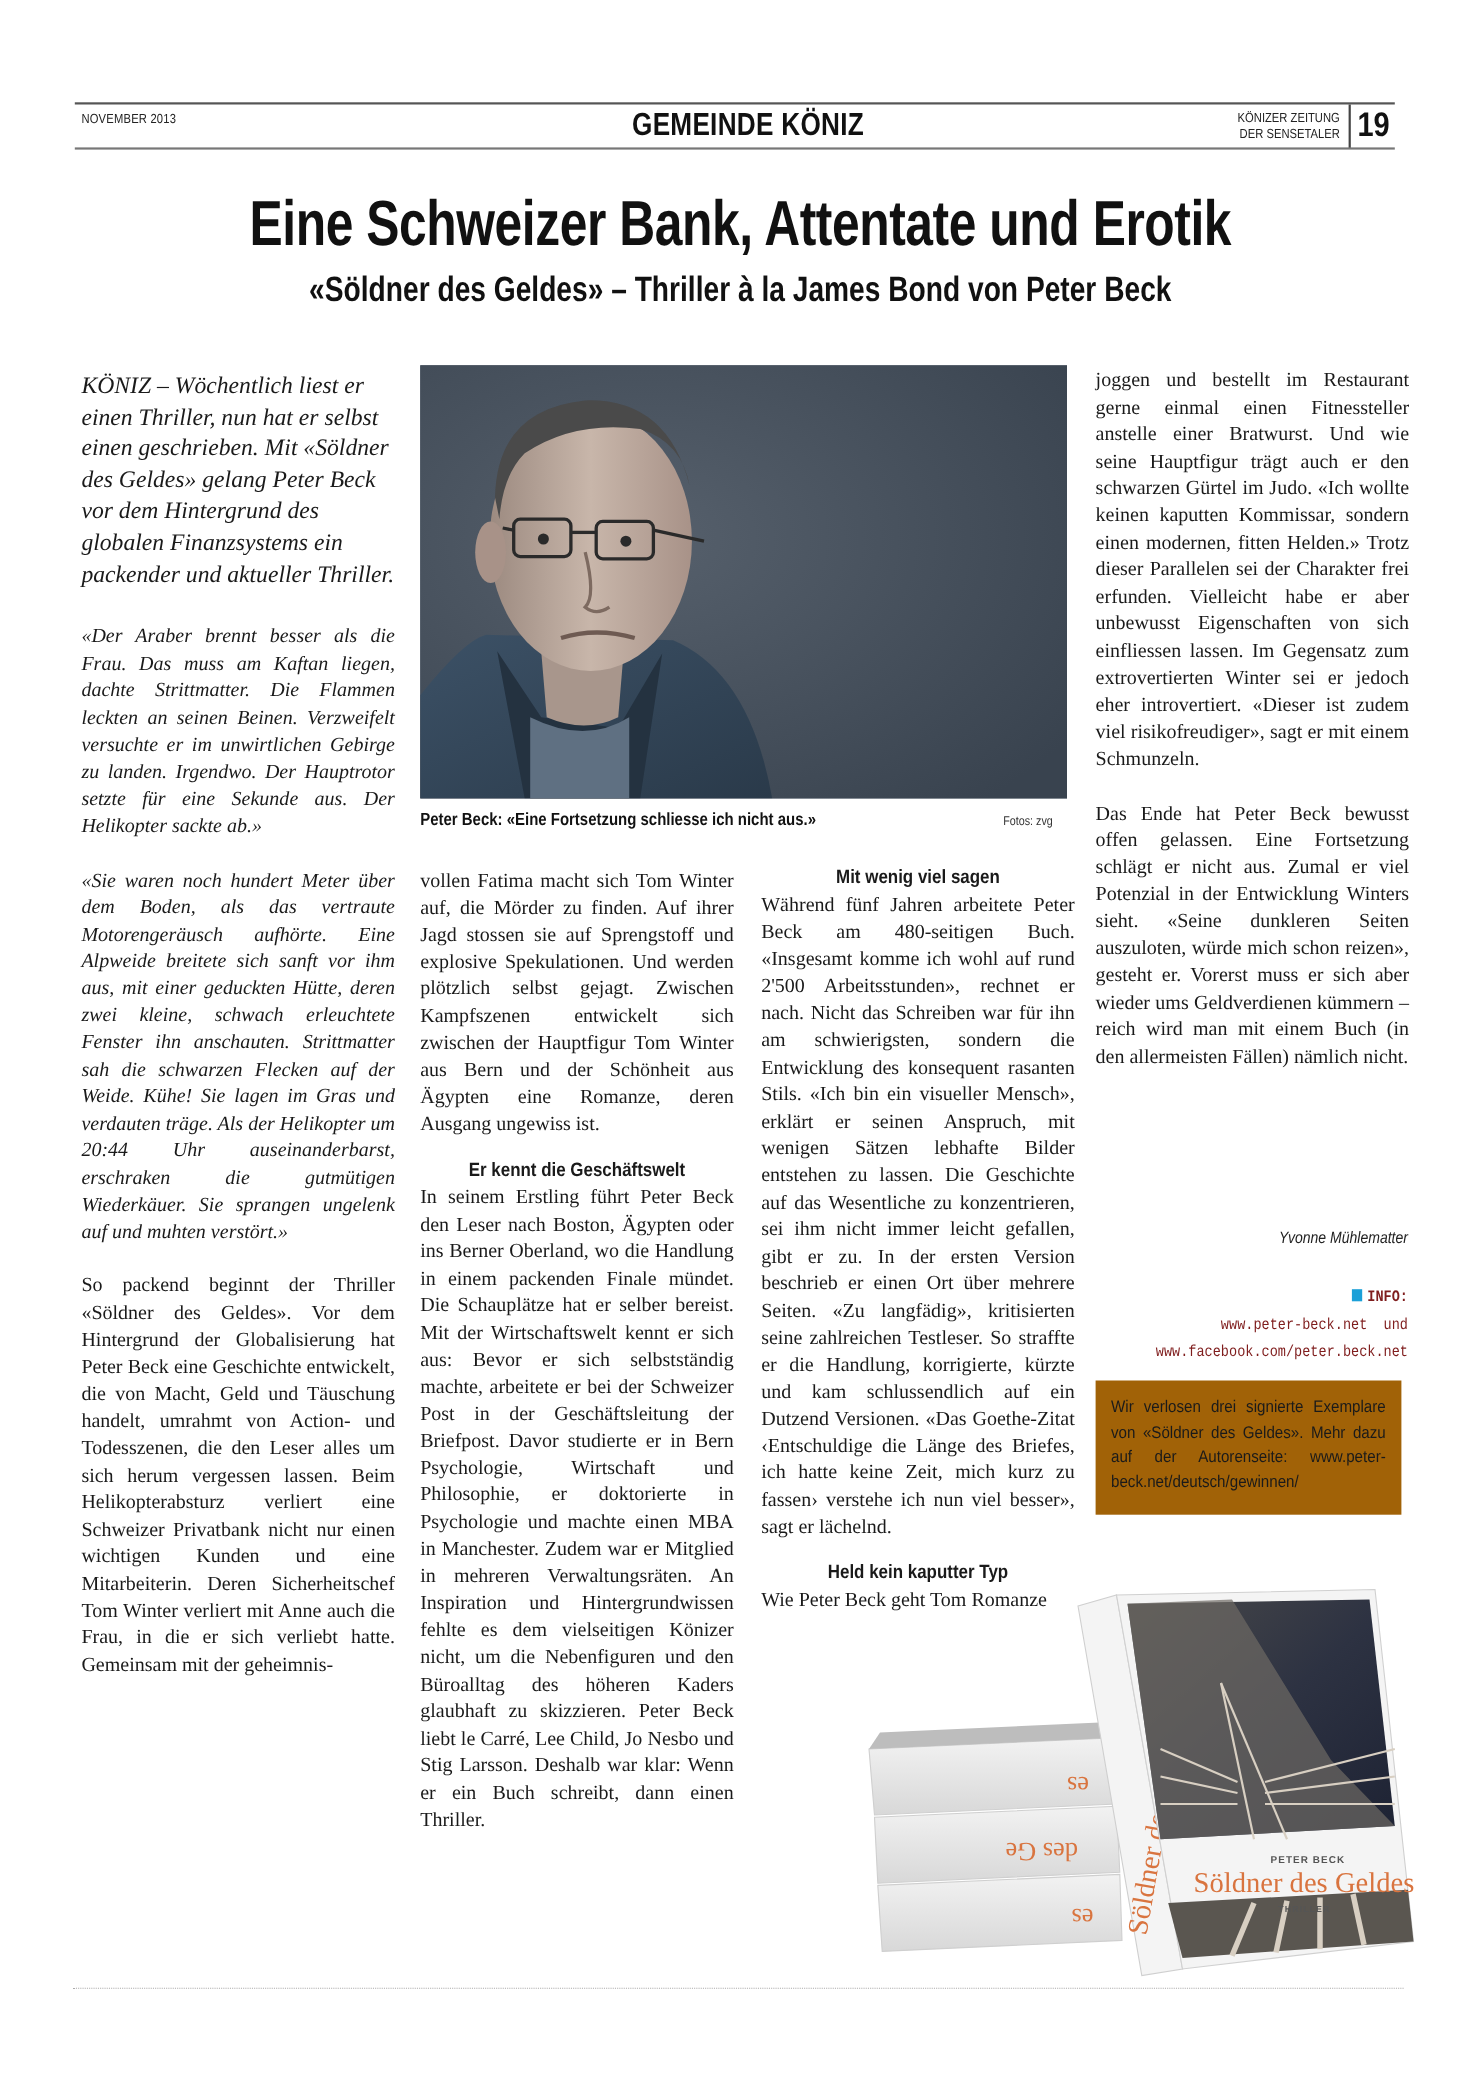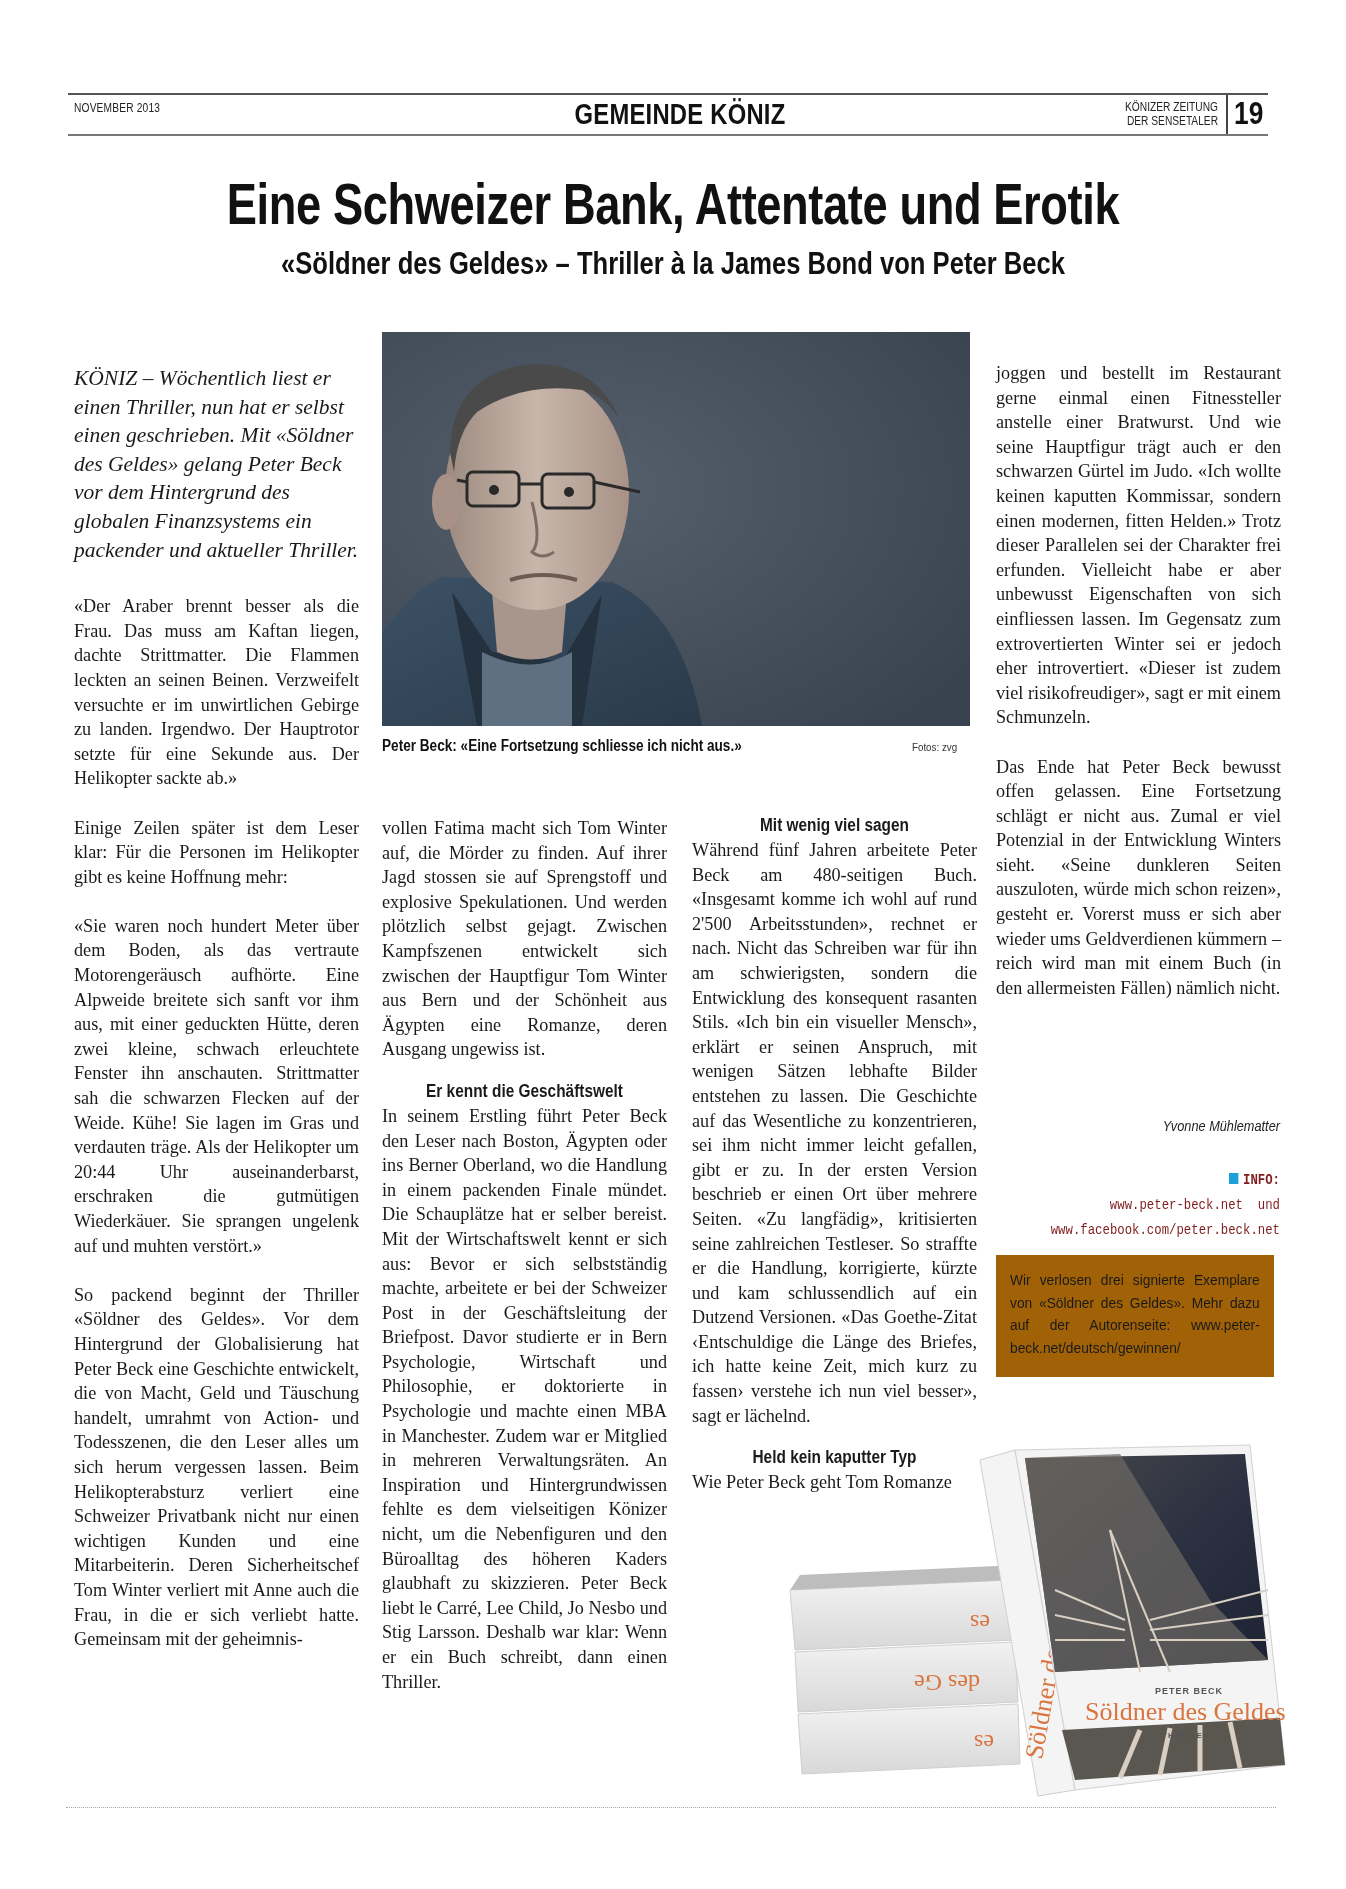--- a/index.html
+++ b/index.html
@@ -14,25 +14,25 @@
   .date { left: 74px; top: 101px; font-family: "Liberation Sans", sans-serif; font-size: 12px; color: #222; letter-spacing: 0.2px; transform: scaleX(0.85); transform-origin: left; }
   .section { left: 480px; top: 98px; width: 400px; text-align: center; font-family: "Liberation Sans", sans-serif; font-weight: bold; font-size: 29px; color: #111; transform: scaleX(0.82); letter-spacing: 0.3px; }
   .paper { left: 1080px; top: 100px; width: 138px; text-align: right; font-family: "Liberation Sans", sans-serif; font-size: 12px; line-height: 14px; color: #222; transform: scaleX(0.85); transform-origin: right; }
   .pagesep { left: 1226px; top: 95px; width: 2px; height: 40px; background: #444; }
   .pageno { left: 1234px; top: 96px; font-family: "Liberation Sans", sans-serif; font-weight: bold; font-size: 31px; color: #111; transform: scaleX(0.85); transform-origin: left; }
 
   .headline { left: 60px; top: 170px; width: 1226px; text-align: center; font-family: "Liberation Sans", sans-serif; font-weight: bold; font-size: 58px; color: #111; transform: scaleX(0.78); letter-spacing: -0.5px; }
   .subhead { left: 60px; top: 245px; width: 1226px; text-align: center; font-family: "Liberation Sans", sans-serif; font-size: 32px; color: #111; transform: scaleX(0.8); }
 
   
-  .col { position: absolute; width: 285px; font-size: 18.2px; line-height: 24.6px; text-align: justify; hyphens: manual; margin-top: 28px; }
+  .col { position: absolute; width: 285px; font-size: 18.2px; line-height: 24.6px; text-align: justify; hyphens: manual; }
   .col p { margin-bottom: 24.6px; }
   .col p.nomb { margin-bottom: 0; }
   .lead { font-style: italic; font-size: 21.5px; line-height: 28.6px; text-align: left; }
-  .italic { }
+  .italic { font-style: italic; }
   .subtitle { font-family: "Liberation Sans", sans-serif; font-weight: bold; font-size: 17.5px; text-align: center; line-height: 26px; transform: scaleX(0.88); }
 
   
   .photo { left: 382px; top: 332px; width: 588px; height: 394px; overflow: hidden; background: linear-gradient(135deg,#3b4654 0%,#45505e 45%,#4a5562 70%,#3f4a57 100%); }
   .caption { left: 382px; top: 737px; font-family: "Liberation Sans", sans-serif; font-weight: bold; font-size: 16px; color: #111; transform: scaleX(0.85); transform-origin: left; }
   .credit { left: 912px; top: 741px; font-family: "Liberation Sans", sans-serif; font-size: 11.5px; color: #333; transform: scaleX(0.85); transform-origin: left; }
 
   
   .author { left: 995px; top: 1117px; width: 285px; text-align: right; font-family: "Liberation Sans", sans-serif; font-style: italic; font-size: 15px; color: #222; transform: scaleX(0.85); transform-origin: right; }
   .info { left: 995px; top: 1168px; width: 285px; text-align: right; font-family: Liberation Mono, monospace; font-size: 14.5px; line-height: 25px; color: #7f1d1d; }
@@ -60,21 +60,20 @@
 <div class="abs pagesep"></div>
 <div class="abs pageno">19</div>
 <div class="abs rule-bottom"></div>
 
 <h1 class="abs headline">Eine Schweizer Bank, Attentate und Erotik</h1>
 <h2 class="abs subhead">«Söldner des Geldes» – Thriller à la James Bond von Peter Beck</h2>
 
 <div class="col" style="left:74px; top:336px;">
   <p class="lead" style="margin-bottom:30px;">KÖNIZ – Wöchentlich liest er einen Thriller, nun hat er selbst einen geschrieben. Mit «Söldner des Geldes» gelang Peter Beck vor dem Hintergrund des globalen Finanzsystems ein packender und aktueller Thriller.</p>
   <p class="italic">«Der Araber brennt besser als die Frau. Das muss am Kaftan liegen, dachte Strittmatter. Die Flammen leckten an seinen Beinen. Verzweifelt versuchte er im unwirtlichen Gebirge zu landen. Irgendwo. Der Hauptrotor setzte für eine Sekunde aus. Der Helikopter sackte ab.»</p>
-  <p>Einige Zeilen später ist dem Leser klar: Für die Personen im Helikopter gibt es keine Hoffnung mehr:</p>
   <p class="italic">«Sie waren noch hundert Meter über dem Boden, als das vertraute Motorengeräusch aufhörte. Eine Alpweide breitete sich sanft vor ihm aus, mit einer geduckten Hütte, deren zwei kleine, schwach erleuchtete Fenster ihn anschauten. Strittmatter sah die schwarzen Flecken auf der Weide. Kühe! Sie lagen im Gras und verdauten träge. Als der Helikopter um 20:44 Uhr auseinanderbarst, erschraken die gutmütigen Wiederkäuer. Sie sprangen ungelenk auf und muhten verstört.»</p>
   <p class="nomb">So packend beginnt der Thriller «Söldner des Geldes». Vor dem Hintergrund der Globalisierung hat Peter Beck eine Geschichte entwickelt, die von Macht, Geld und Täuschung handelt, umrahmt von Action- und Todesszenen, die den Leser alles um sich herum vergessen lassen. Beim Helikopterabsturz verliert eine Schweizer Privatbank nicht nur einen wichtigen Kunden und eine Mitarbeiterin. Deren Sicherheitschef Tom Winter verliert mit Anne auch die Frau, in die er sich verliebt hatte. Gemeinsam mit der geheimnis-</p>
 </div>
 
 <div class="abs photo">
   <svg width="588" height="394" viewBox="0 0 588 394">
     <defs>
       <radialGradient id="bg" cx="0.35" cy="0.4" r="0.8">
         <stop offset="0" stop-color="#56606c"></stop>
         <stop offset="1" stop-color="#39434f"></stop>

